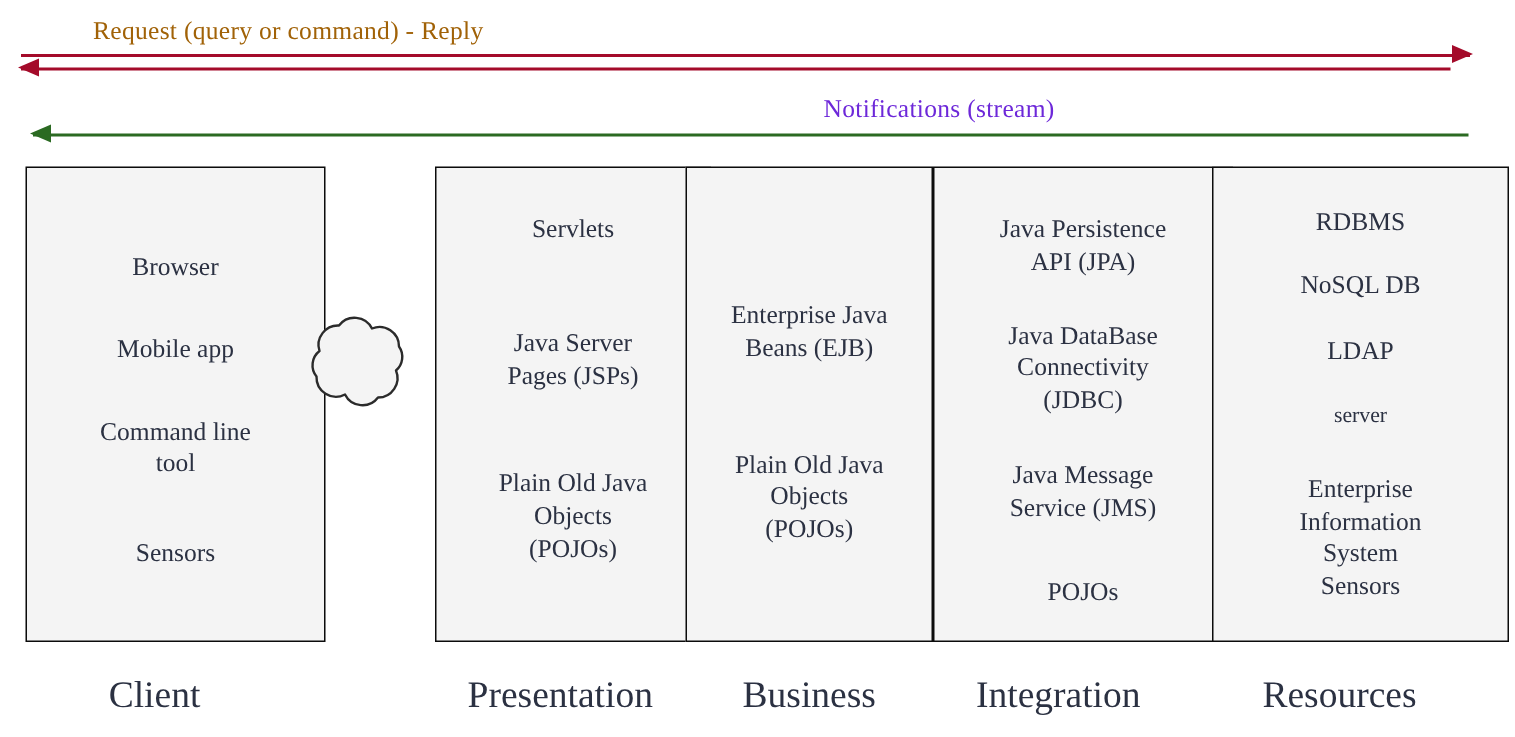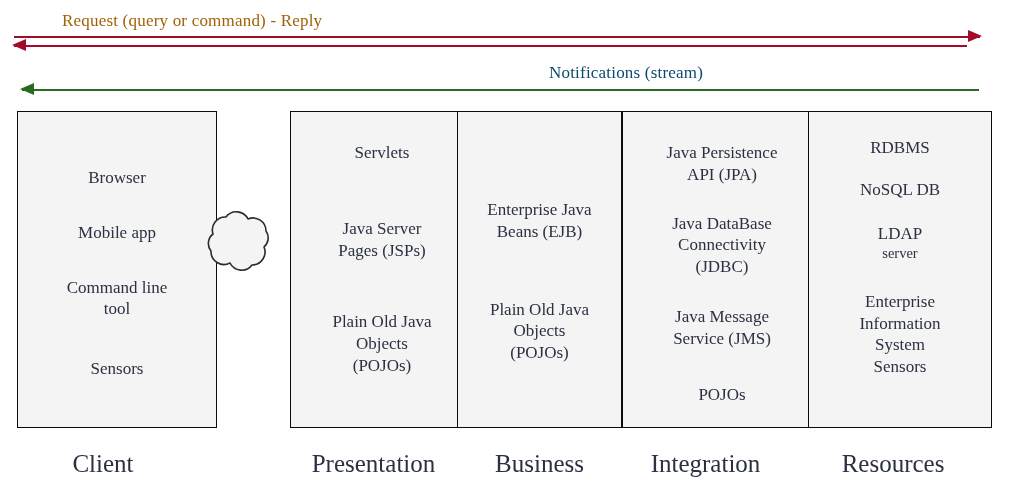--- a/index.html
+++ b/index.html
@@ -27,21 +27,21 @@
     letter-spacing: 0.2px;
   }
   .label-request {
     left: 62px;
     top: 11px;
     color: #a16207;
   }
   .label-notifications {
     left: 549px;
     top: 63px;
-    color: #0c4a6e;
+    color: #6d28d9;
   }
 
   .hline {
     position: absolute;
     height: 0;
     border-top-style: solid;
     border-top-width: 2px;
   }
   .line-red-top {
     left: 14px;
@@ -100,21 +100,21 @@
     display: flex;
     flex-direction: column;
     align-items: center;
     justify-content: flex-start;
     color: #2b3142;
   }
   .box-client       { left: 17px;  width: 200px; }
   .box-presentation { left: 290px; width: 184px; }
   .box-business     { left: 457px; width: 165px; }
   .box-integration  { left: 622px; width: 200px; }
-  .box-resources    { left: 808px; width: 184px; }
+  .box-resources    { left: 808px; width: 198px; }
 
   .box-entry {
     text-align: center;
     font-size: 17px;
     line-height: 1.28;
     padding: 0 8px;
     color: #2b3142;
     white-space: pre-line;
   }
   .box-entry.small {
@@ -135,21 +135,21 @@
   .box-business .box-entry:nth-child(2) { margin-top: 56px; }
 
   .box-integration .box-entry:nth-child(1) { margin-top: 30px; }
   .box-integration .box-entry:nth-child(2) { margin-top: 27px; }
   .box-integration .box-entry:nth-child(3) { margin-top: 28px; }
   .box-integration .box-entry:nth-child(4) { margin-top: 35px; }
 
   .box-resources .box-entry:nth-child(1) { margin-top: 25px; }
   .box-resources .box-entry:nth-child(2) { margin-top: 20px; }
   .box-resources .box-entry:nth-child(3) { margin-top: 22px; }
-  .box-resources .box-entry:nth-child(4) { margin-top: 0;  }
+  .box-resources .box-entry:nth-child(4) { margin-top: 24px;  }
   .box-resources .box-entry:nth-child(5) { margin-top: 28px; }
 
   
   .cloud {
     position: absolute;
     left: 200px;
     top: 205px;
     width: 80px;
     height: 86px;
   }

